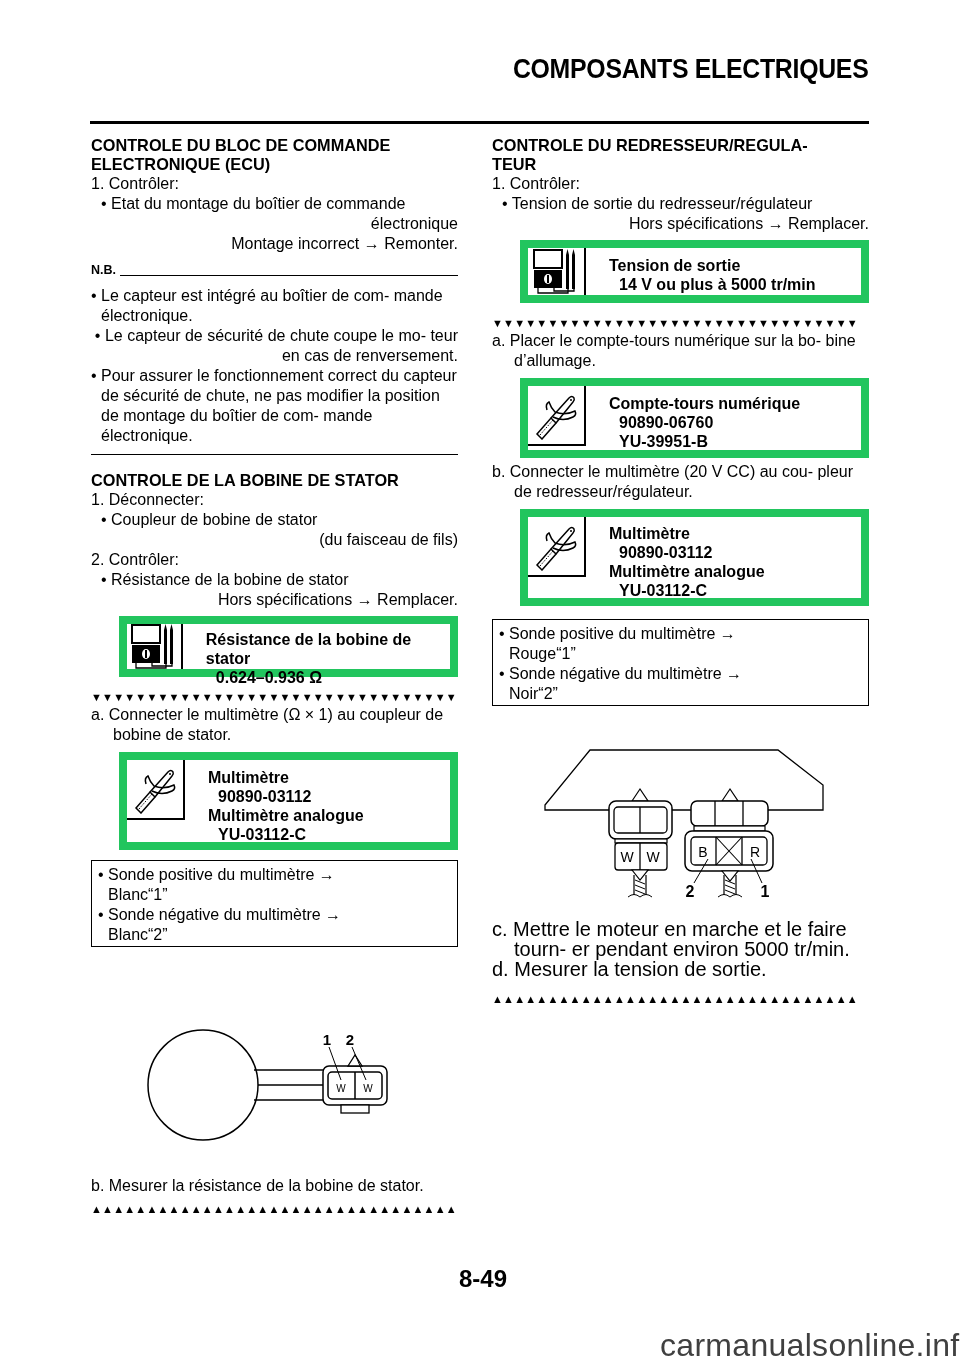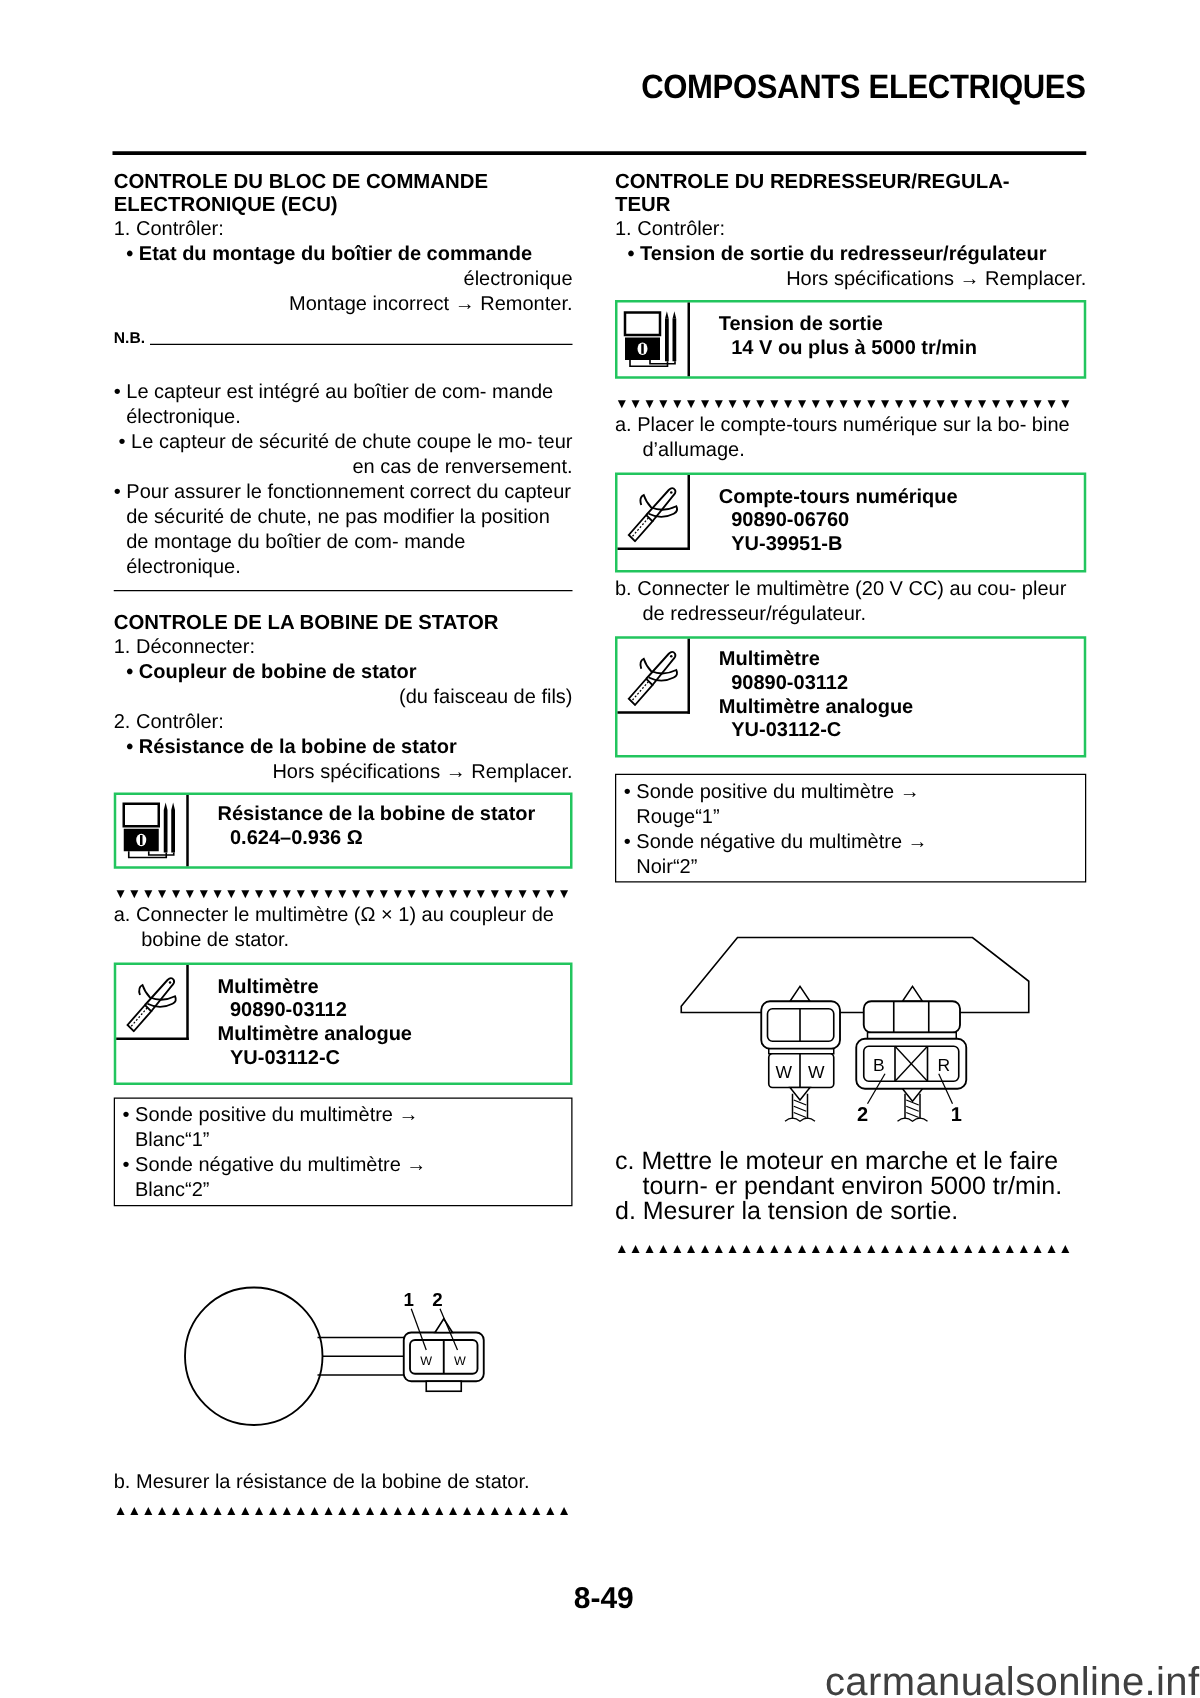--- a/index.html
+++ b/index.html
@@ -7,28 +7,28 @@
          font-family:"Liberation Sans", sans-serif; color:#000; }
   .abs { position:absolute; }
   .header-title { position:absolute; right:92px; top:54px; font-size:27px; font-weight:bold;
                   letter-spacing:-0.3px; transform:scaleX(0.92); transform-origin:right; }
   .header-rule { position:absolute; left:90px; top:121px; width:779px; height:3px; background:#000; }
   .col { position:absolute; top:136px; font-size:16px; line-height:20px; }
   .col-left { left:91px; width:367px; }
   .col-right { left:492px; width:377px; }
   .h { font-weight:bold; font-size:16.3px; line-height:19px; }
   .p { margin:0; }
-  .ind1 { padding-left:10px;font-weight:bold; }
+  .ind1 { padding-left:10px; }
   .ind2 { padding-left:22px;text-align:right; }
   .bul-nb { padding-left:10px; text-indent:-10px; }
   .nb-row { display:flex; align-items:flex-end; margin-top:6px; }
   .nb-label { font-weight:bold; font-size:12.5px; margin-right:4px; }
   .nb-line { flex:1; border-bottom:1px solid #000; height:0; margin-bottom:4px; }
   .rule { border-bottom:1px solid #000; height:0; }
-  .box { border:2px solid #22c55e; display:flex; box-sizing:border-box; }
+  .box { border:8px solid #22c55e; display:flex; box-sizing:border-box;margin-left:28px; }
   .box-icon { width:58px; border-right:2px solid #000; box-sizing:border-box; display:flex; align-items:center; justify-content:center; }
   .box-icon.tool { height:60px; border-bottom:2px solid #000; align-self:flex-start; }
   .box-text { padding:5px 0 6px 23px; font-weight:bold; line-height:19px; }
   .box-text .sub { padding-left:10px; }
   .probe-box { border:1px solid #000; padding:4px 8px 6px 6px; box-sizing:border-box; }
   .tri-row { font-size:11px; letter-spacing:0.2px; line-height:12px; white-space:nowrap; overflow:hidden; }
   .step { padding-left:22px; text-indent:-22px; }
   .page-num { position:absolute; left:459px; top:1265px; font-size:24px; font-weight:bold; }
   .watermark { position:absolute; left:660px; top:1327px; font-size:32px; color:#404040; letter-spacing:0.3px; }
 </style>
@@ -44,21 +44,21 @@
     <div>ELECTRONIQUE (ECU)</div>
   </div>
   <div class="p">1.  Contrôler:</div>
   <div class="ind1">• Etat du montage du boîtier de commande</div>
   <div class="ind2">électronique</div>
   <div class="ind2">Montage incorrect → Remonter.</div>
   <div class="nb-row">
     <span class="nb-label">N.B.</span>
     <span class="nb-line"></span>
   </div>
-  <div style="margin-top:24px;">
+  <div style="margin-top:6px;">
     <div class="bul-nb" style="padding-left:10px;">• Le capteur est intégré au boîtier de com- mande électronique.</div>
     <div class="bul-nb" style="padding-left:10px;text-align:right;">• Le capteur de sécurité de chute coupe le mo- teur en cas de renversement.</div>
     <div class="bul-nb" style="padding-left:10px;">• Pour assurer le fonctionnement correct du capteur de sécurité de chute, ne pas modifier la position de montage du boîtier de com- mande électronique.</div>
   </div>
   <div class="rule" style="margin-top:8px;"></div>
 
   <div class="h" style="margin-top:16px;">CONTROLE DE LA BOBINE DE STATOR</div>
   <div>1.  Déconnecter:</div>
   <div class="ind1">• Coupleur de bobine de stator</div>
   <div class="ind2">(du faisceau de fils)</div>

